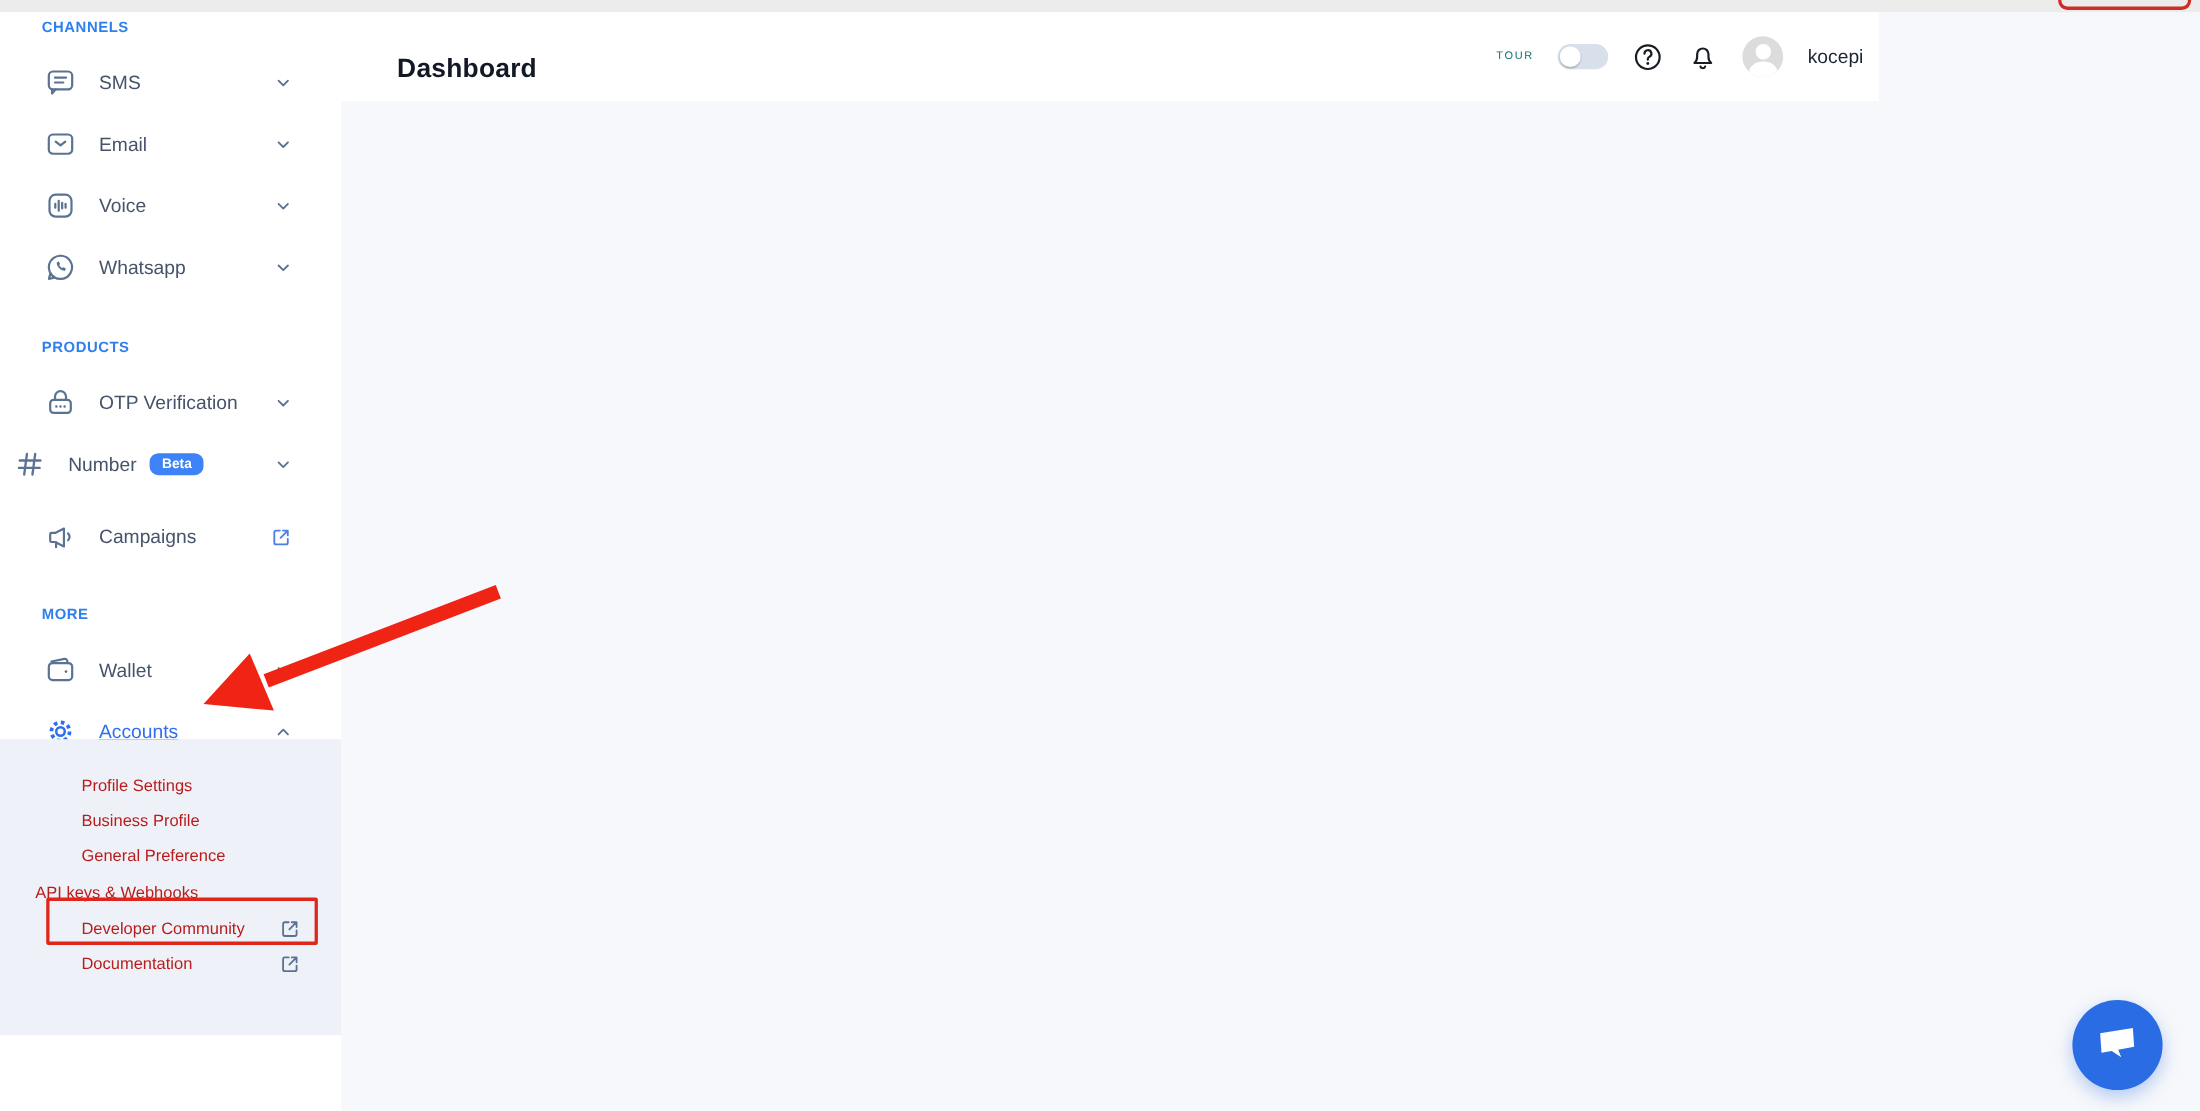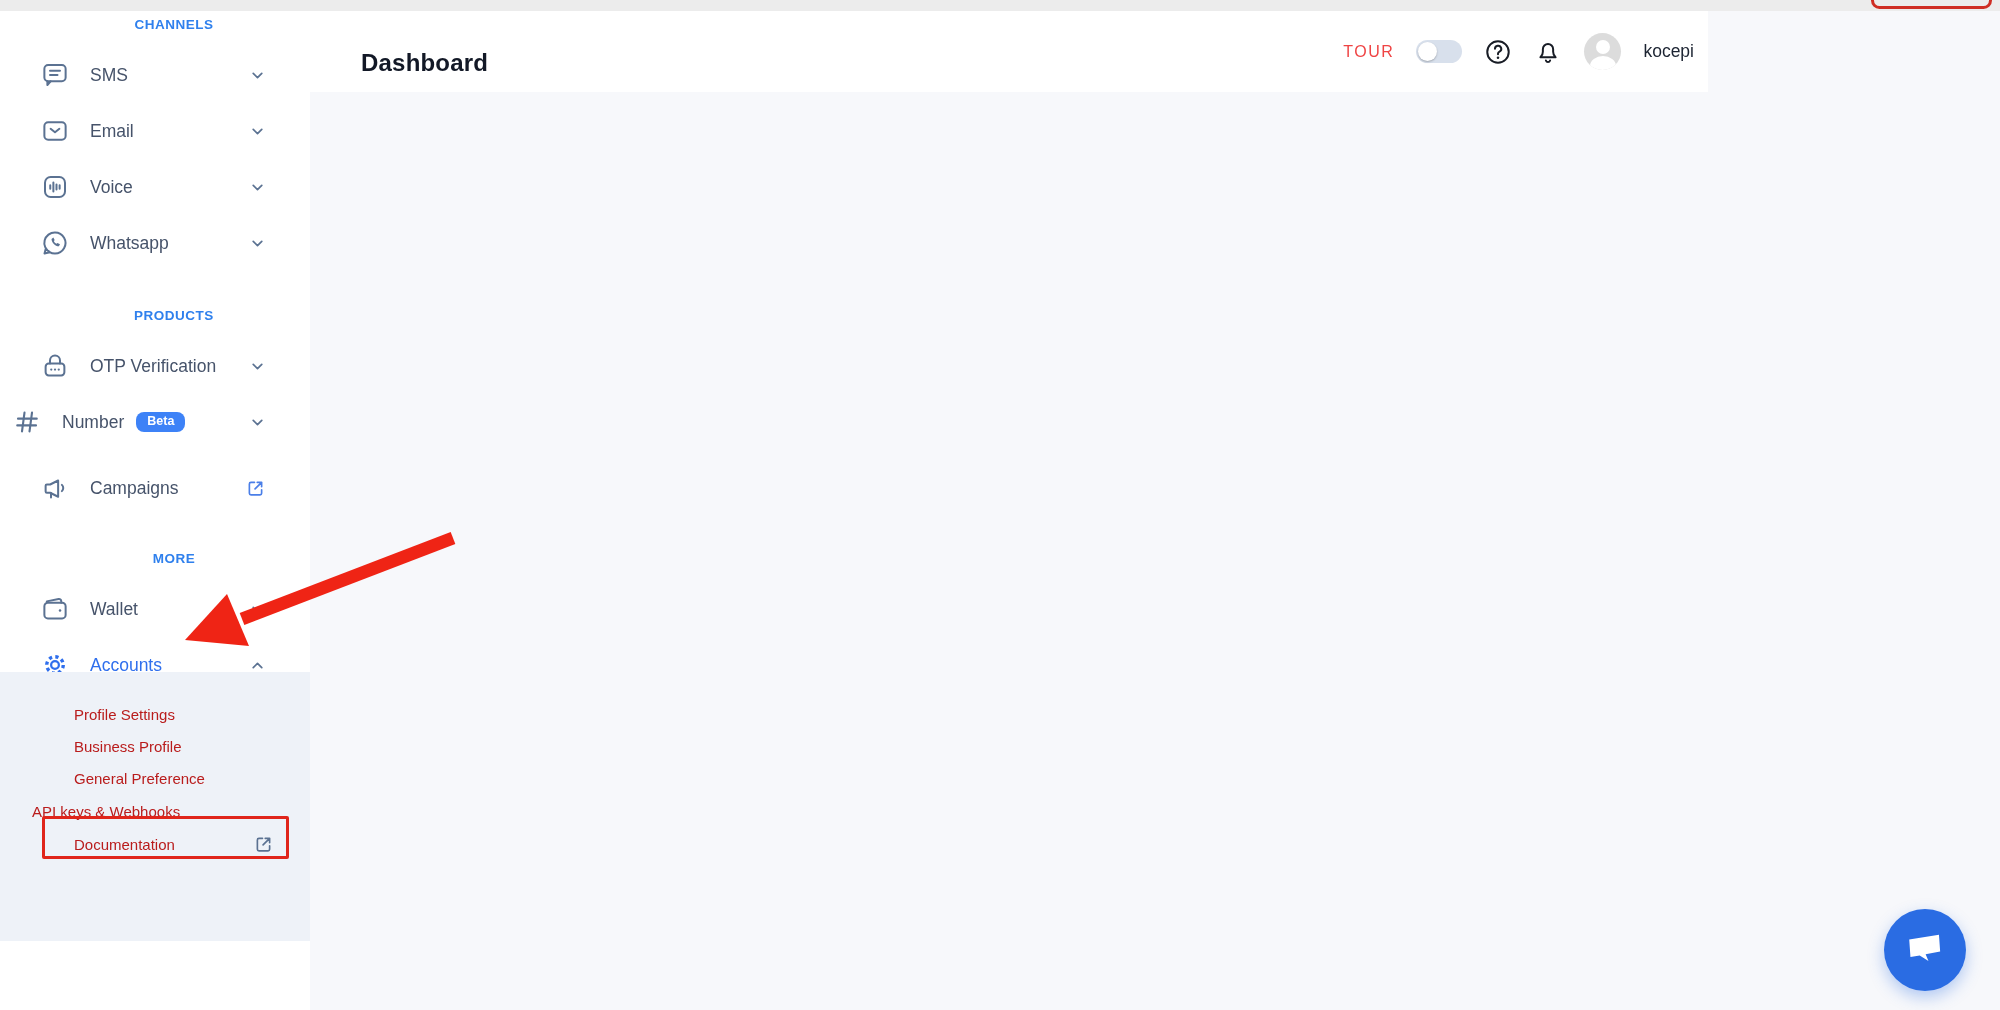--- a/index.html
+++ b/index.html
@@ -12,32 +12,32 @@
     border:3px solid #cf2e24; border-radius:9px; z-index:41; }
 
   
   .topbar { position:absolute; left:0; top:11px; width:1708px; height:81px; background:#ffffff; z-index:5; }
   .sidebar { position:absolute; left:0; top:11px; width:310px; height:999px; background:#ffffff; z-index:10; }
   .main { position:absolute; left:310px; top:92px; width:1690px; height:918px; background:#f7f8fb; z-index:1; }
 
   
   .page-title { position:absolute; left:361px; top:38px; font-size:24px; font-weight:700; color:#121826; letter-spacing:.2px; }
   .topbar-right { position:absolute; right:14px; top:0; height:81px; display:flex; align-items:center; gap:22px; }
-  .tour-label { font-size:16px; font-weight:500; color:#ef4444; letter-spacing:1.5px; }
+  .tour-label { font-size:10px; font-weight:500; color:#0f766e; letter-spacing:1.5px; }
   .toggle { width:46px; height:23px; border-radius:12px; background:#d8e0ec; position:relative; cursor:pointer; }
   .toggle-knob { position:absolute; left:2px; top:2px; width:19px; height:19px; border-radius:50%;
     background:#ffffff; box-shadow:0 1px 2px rgba(0,0,0,.25); }
   .tb-icon { width:28px; height:28px; color:#181c25; }
   .avatar { width:37px; height:37px; border-radius:50%; background:#dcdcdc; position:relative; overflow:hidden; }
   .avatar::before { content:""; position:absolute; left:11.5px; top:7px; width:14px; height:14px; border-radius:50%; background:#ffffff; }
   .avatar::after { content:""; position:absolute; left:5.5px; top:23px; width:26px; height:20px; border-radius:50%; background:#ffffff; }
   .user-name { font-size:17.5px; color:#1c2432; }
 
   
-  .sec-label { font-size:13.5px; font-weight:700; letter-spacing:.5px; color:#2f80ed; margin:0 0 0 38px;text-align:center; }
+  .sec-label { font-size:13.5px; font-weight:700; letter-spacing:.5px; color:#2f80ed; margin:0 0 0 38px; }
   .nav-item { height:40px; display:flex; align-items:center; padding:0 44px 0 40px; cursor:pointer; }
   .nav-ico { width:30px; height:30px; color:#5b7292; flex:0 0 auto; }
   .nav-label { font-size:17.5px; color:#46536a; margin-left:20px; }
   .nav-item.active .nav-label { color:#2f6fed; }
   .nav-item.active .nav-ico { color:#2f6fed; }
   .nav-spacer { flex:1; }
   .chev { width:17px; height:17px; color:#5b7292; flex:0 0 auto; }
   .ext { width:21px; height:21px; color:#5b7292; flex:0 0 auto; }
   .ext.blue { color:#4b7fe8; }
   .beta-badge { margin-left:12px; background:#3d82f7; color:#ffffff; font-size:12.5px; font-weight:600;
@@ -257,20 +257,28 @@
         <polyline points="6 15 12 9 18 15"></polyline>
       </svg>
   </div>
 
   <div class="submenu">
     <div class="sub-item">Profile Settings</div>
     <div class="sub-item">Business Profile</div>
     <div class="sub-item">General Preference</div>
     <div class="sub-item" style="height:34px;padding-left:32px;">API keys &amp; Webhooks</div>
     <div class="sub-item">
+      <span>Developer Community</span>
+      <span class="nav-spacer"></span>
+      <svg class="ext" viewBox="0 0 24 24" fill="none" stroke="currentColor" stroke-width="1.9" stroke-linecap="round" stroke-linejoin="round">
+        <path d="M19 13.5v4a1.8 1.8 0 0 1-1.8 1.8H6.8A1.8 1.8 0 0 1 5 17.5V6.8A1.8 1.8 0 0 1 6.8 5h4"></path>
+          <path d="M14 5h5v5M19 5l-7.5 7.5"></path>
+      </svg>
+    </div>
+    <div class="sub-item">
       <span>Documentation</span>
       <span class="nav-spacer"></span>
       <svg class="ext" viewBox="0 0 24 24" fill="none" stroke="currentColor" stroke-width="1.9" stroke-linecap="round" stroke-linejoin="round">
         <path d="M19 13.5v4a1.8 1.8 0 0 1-1.8 1.8H6.8A1.8 1.8 0 0 1 5 17.5V6.8A1.8 1.8 0 0 1 6.8 5h4"></path>
           <path d="M14 5h5v5M19 5l-7.5 7.5"></path>
       </svg>
     </div>
   </div>
 
   <div class="red-box"></div>

